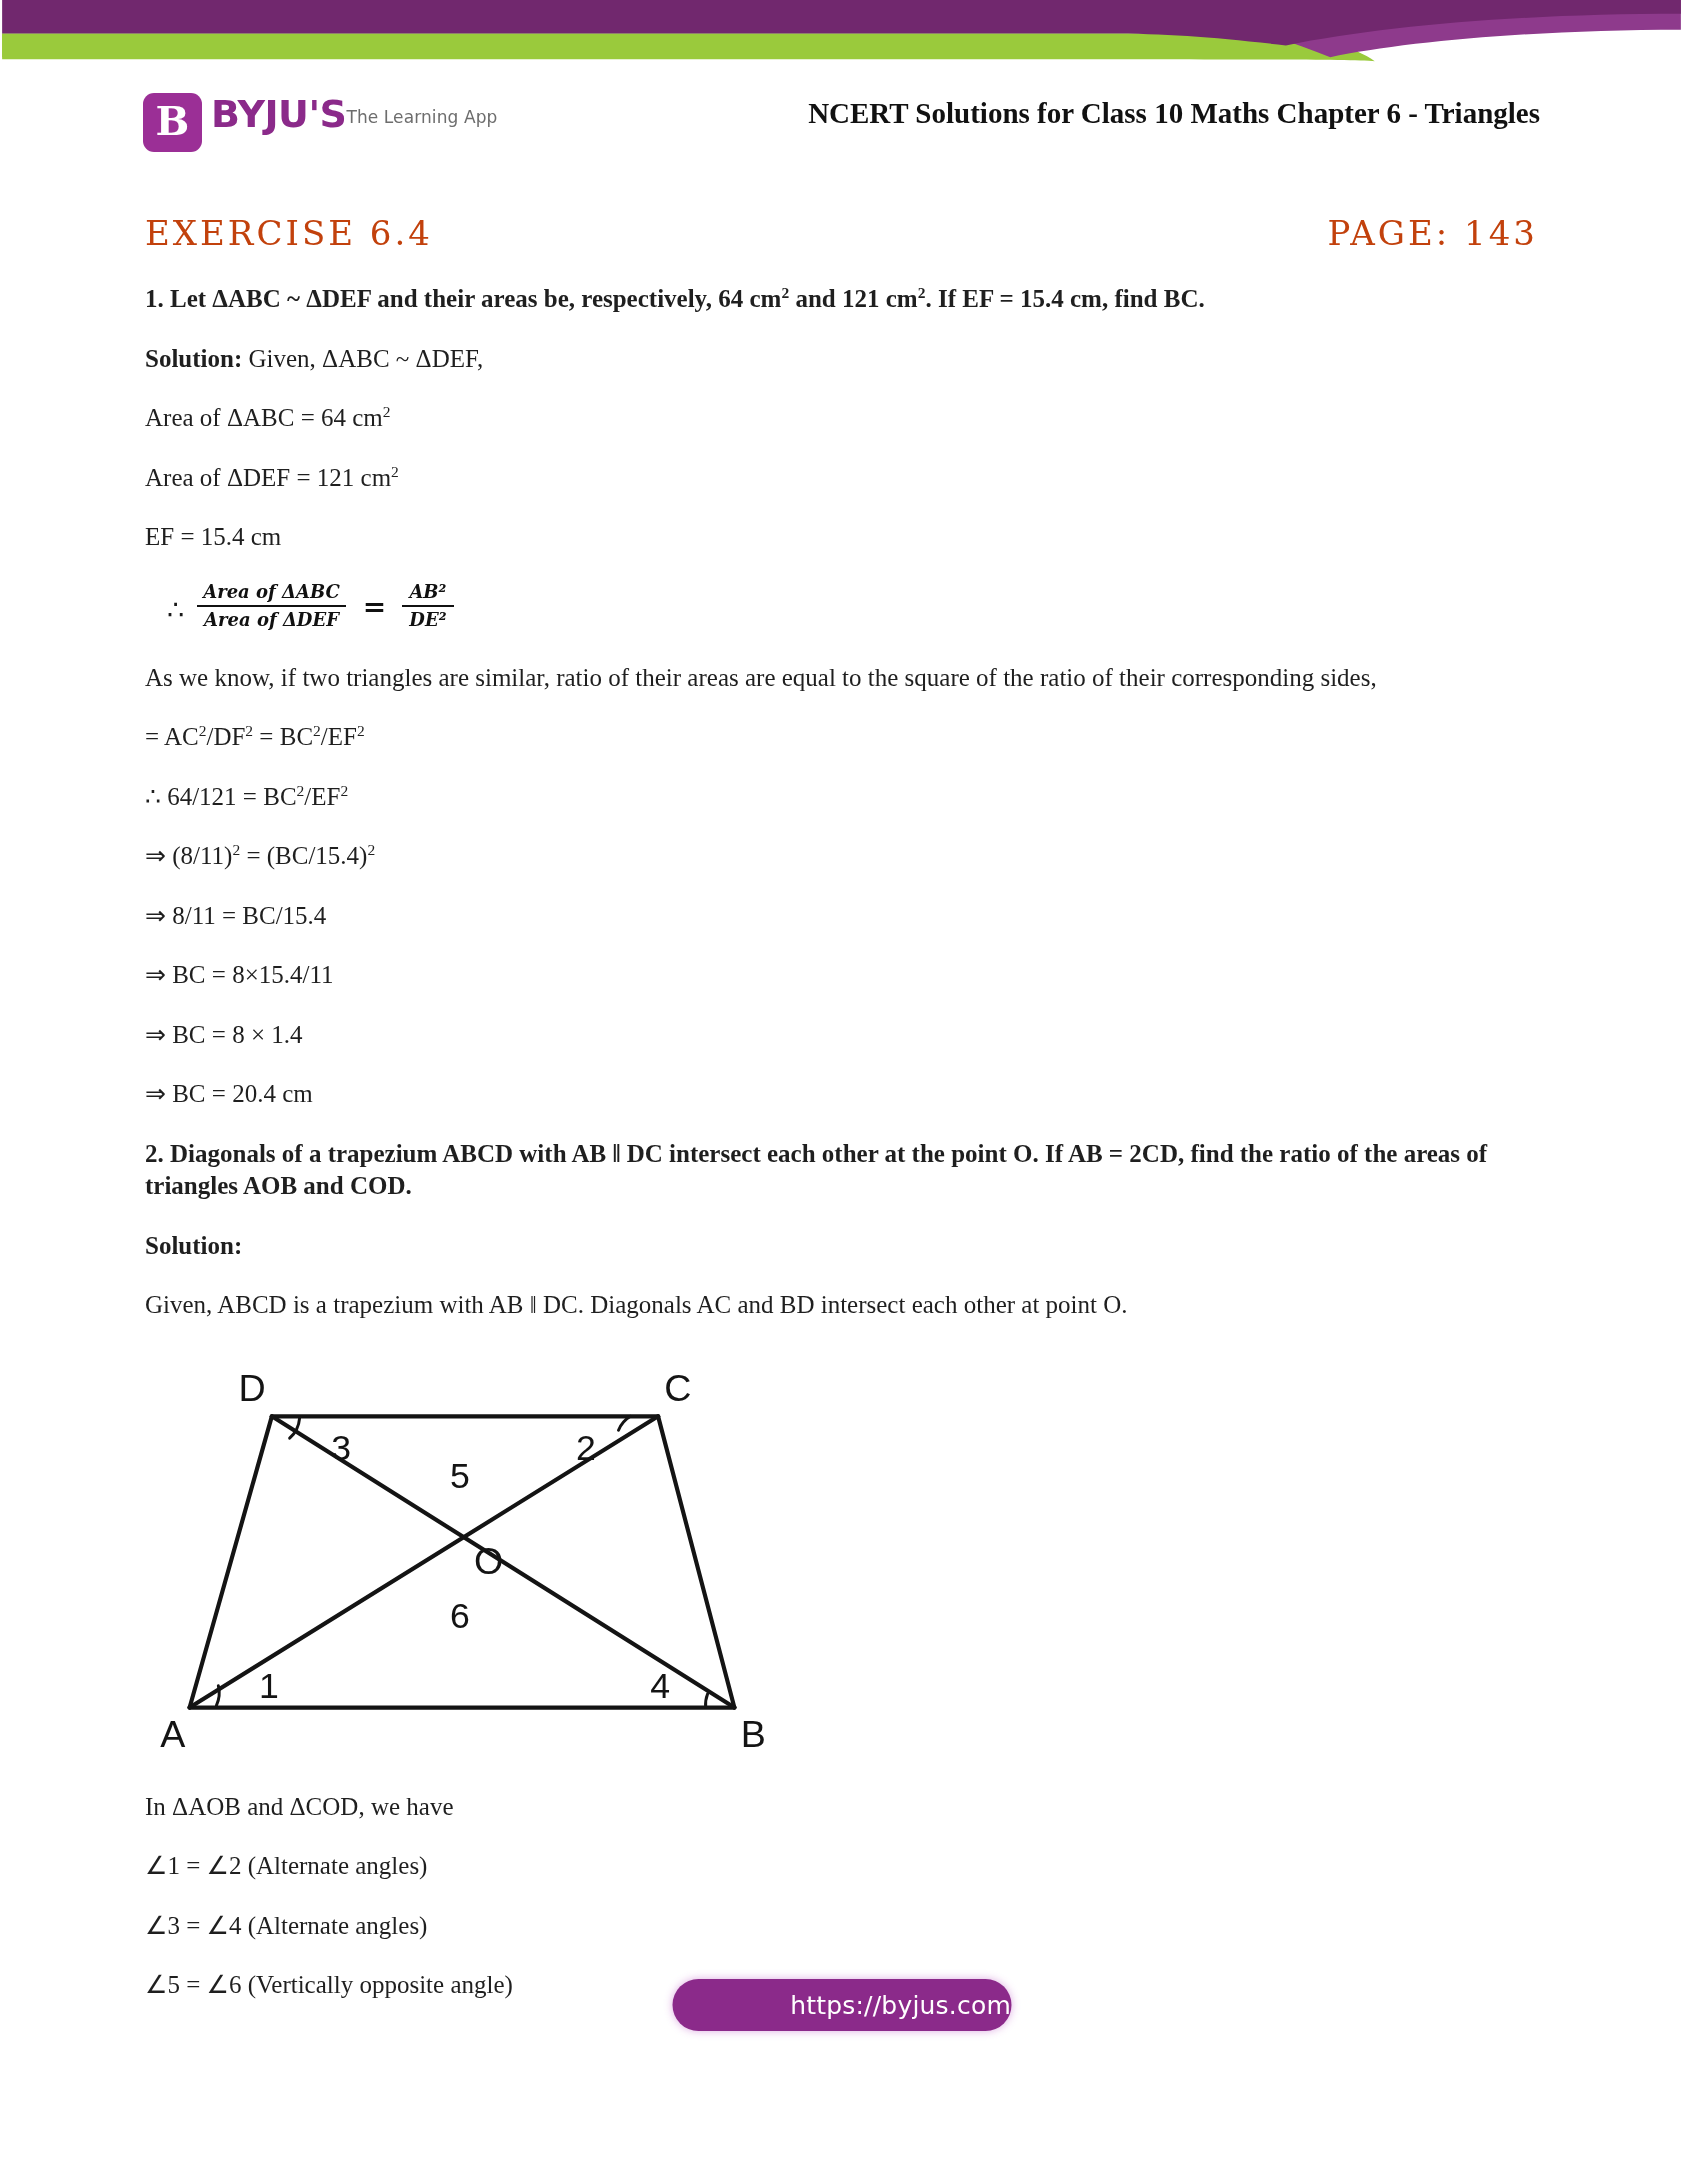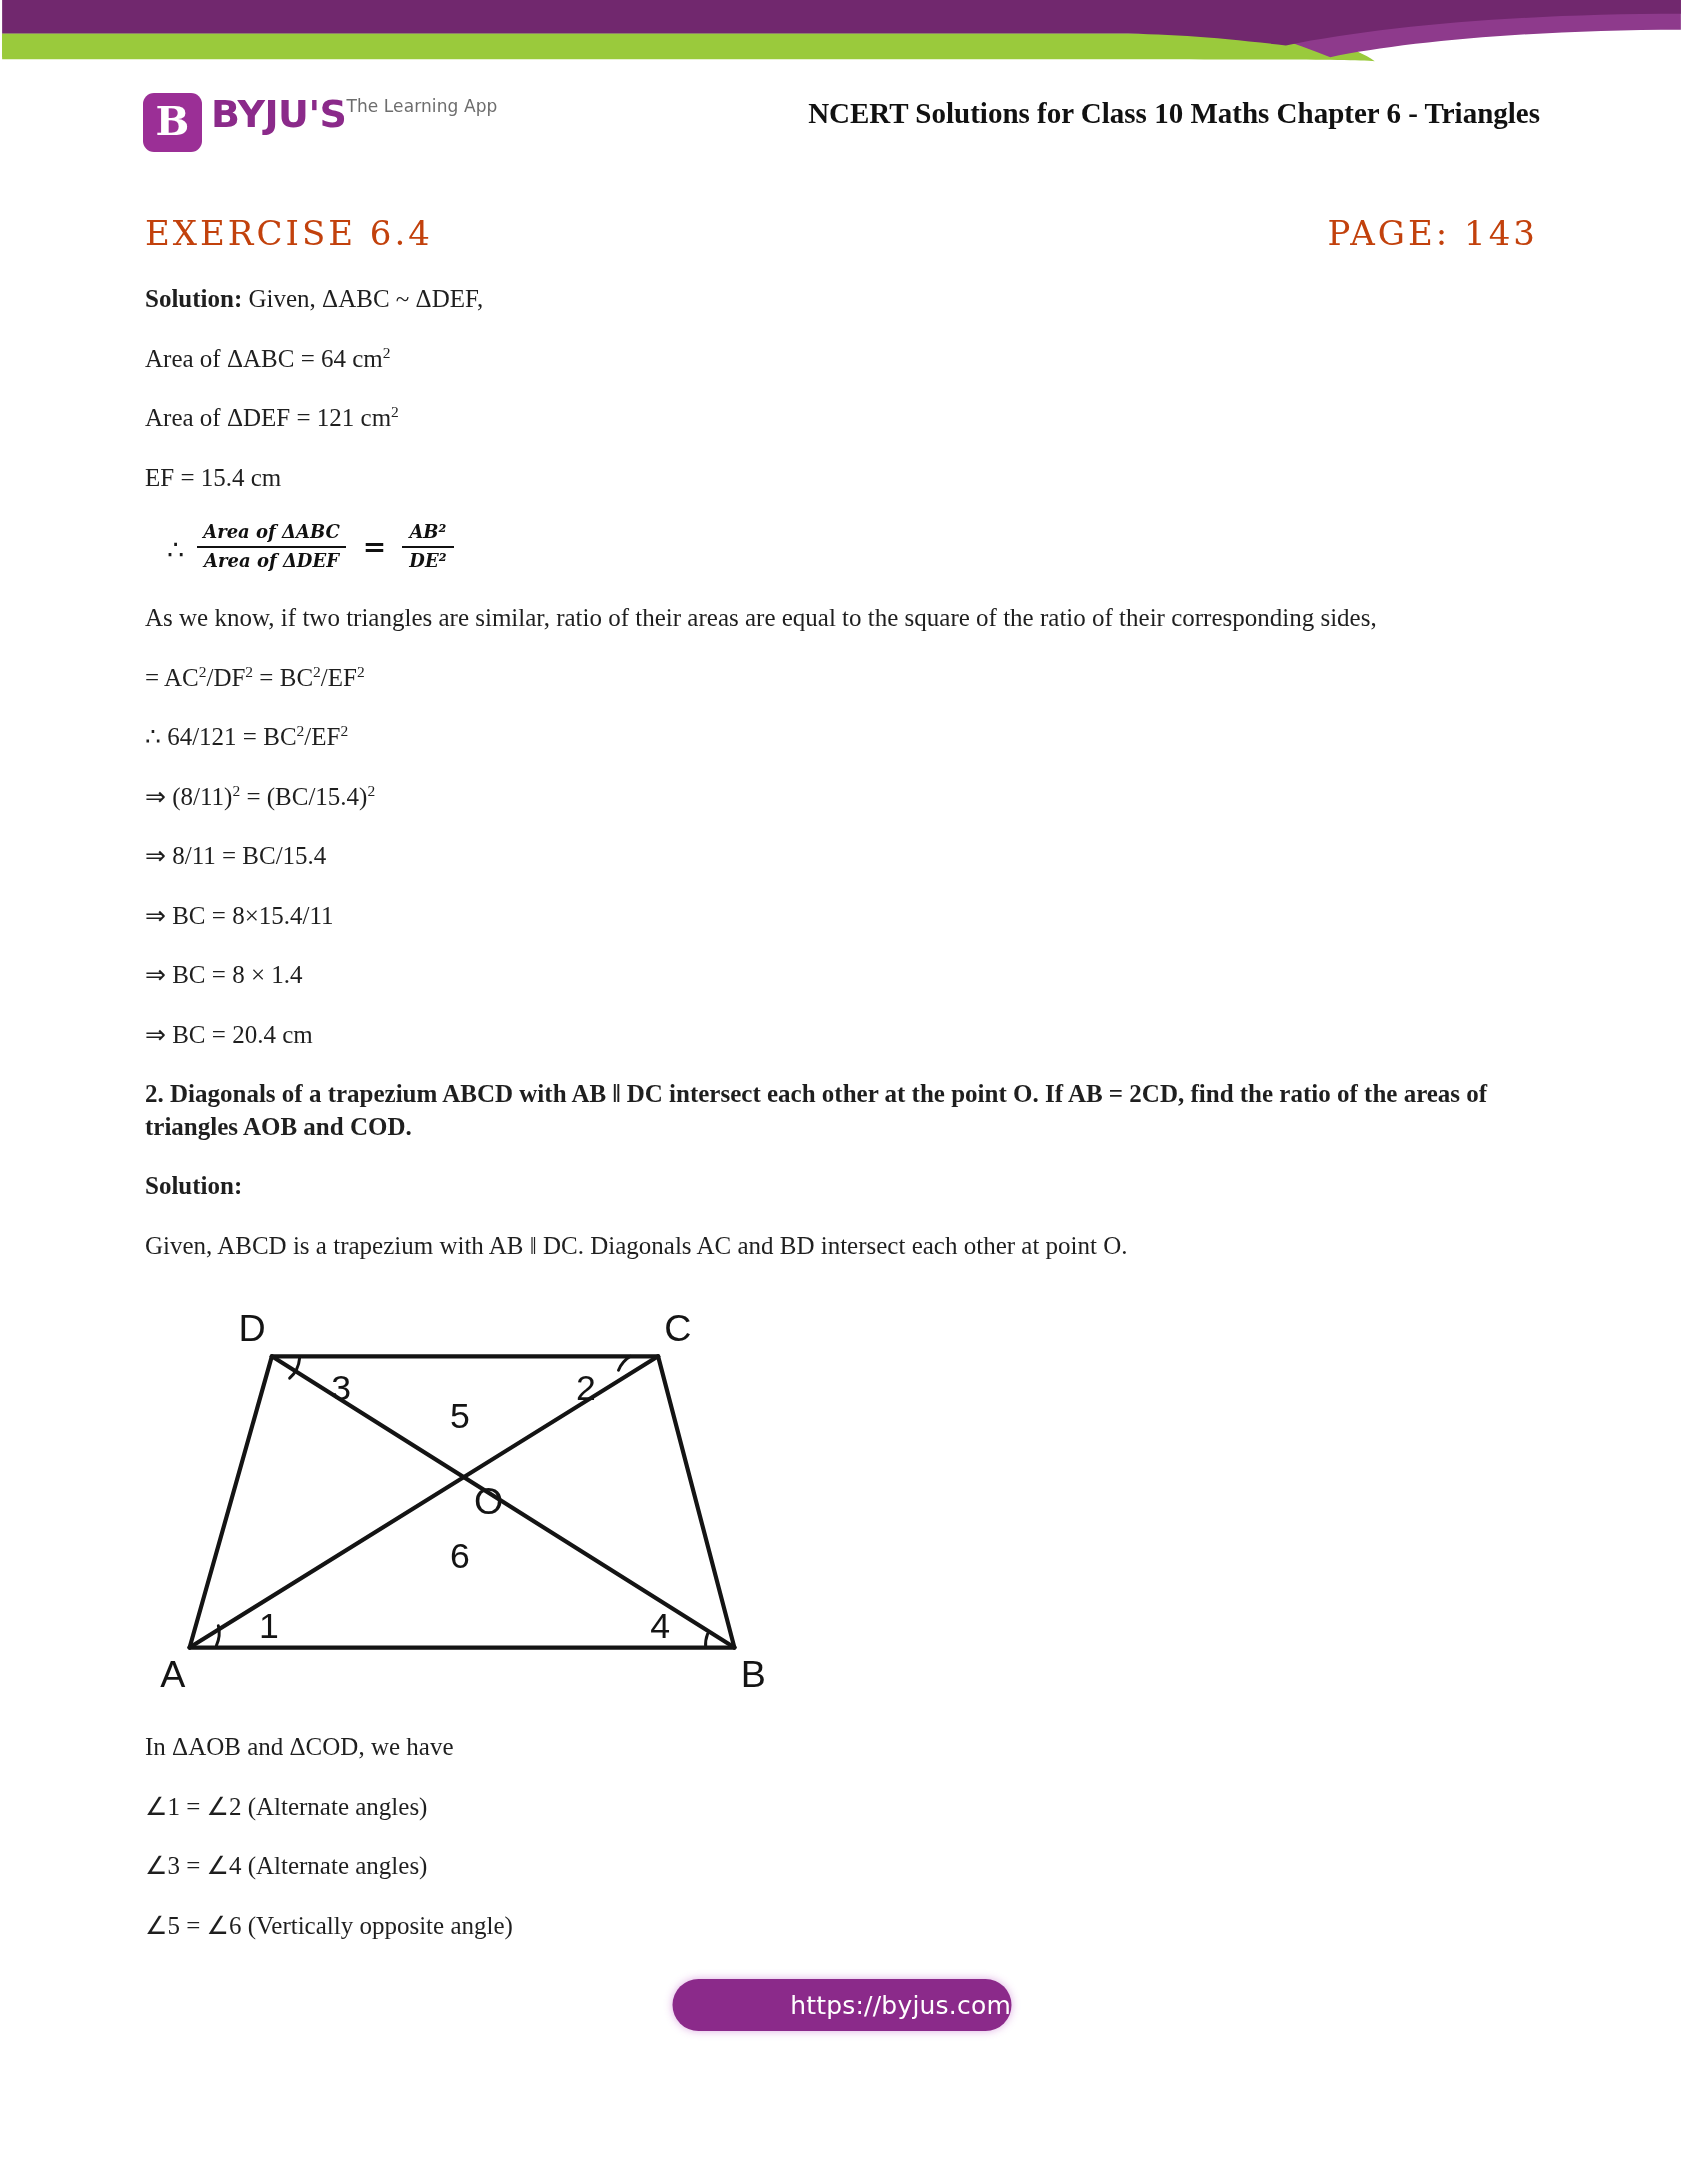--- a/index.html
+++ b/index.html
@@ -67,21 +67,21 @@
     color: #8b2a8a;
     letter-spacing: -0.5px;
     line-height: 1.02;
   }
   .logo-tag {
     font-family: "DejaVu Sans", sans-serif;
     font-size: 17px;
     font-weight: 400;
     color: #6d6d6d;
     letter-spacing: 0.1px;
-    margin-top: 1px;
+    margin-top: 12px;
     text-align: center;
   }
   .header-title {
     position: absolute;
     right: 143px; top: 8px;
     width: 782px;
     text-align: right;
     font-family: "Liberation Serif", serif;
     font-weight: 700;
     font-size: 29px;
@@ -223,20 +223,21 @@
   <div class="header-title">NCERT Solutions for Class 10 Maths Chapter 6 - Triangles</div>
 </div>
 
 <div class="band-row">
   <div class="exercise-title">EXERCISE 6.4</div>
   <div class="page-label">PAGE: 143</div>
 </div>
 
 <div class="content">
 
+  <p class="p bold">1. Let ΔABC ~ ΔDEF and their areas be, respectively, 64 cm<sup class="sq">2</sup> and 121 cm<sup class="sq">2</sup>. If EF = 15.4 cm, find BC.</p>
 
   <p class="p">
     <span class="b">Solution:</span>
     <span>Given, ΔABC ~ ΔDEF,</span>
   </p>
 
   <p class="p">Area of ΔABC = 64 cm<sup class="sq">2</sup></p>
   <p class="p">Area of ΔDEF = 121 cm<sup class="sq">2</sup></p>
   <p class="p">EF = 15.4 cm</p>
 

